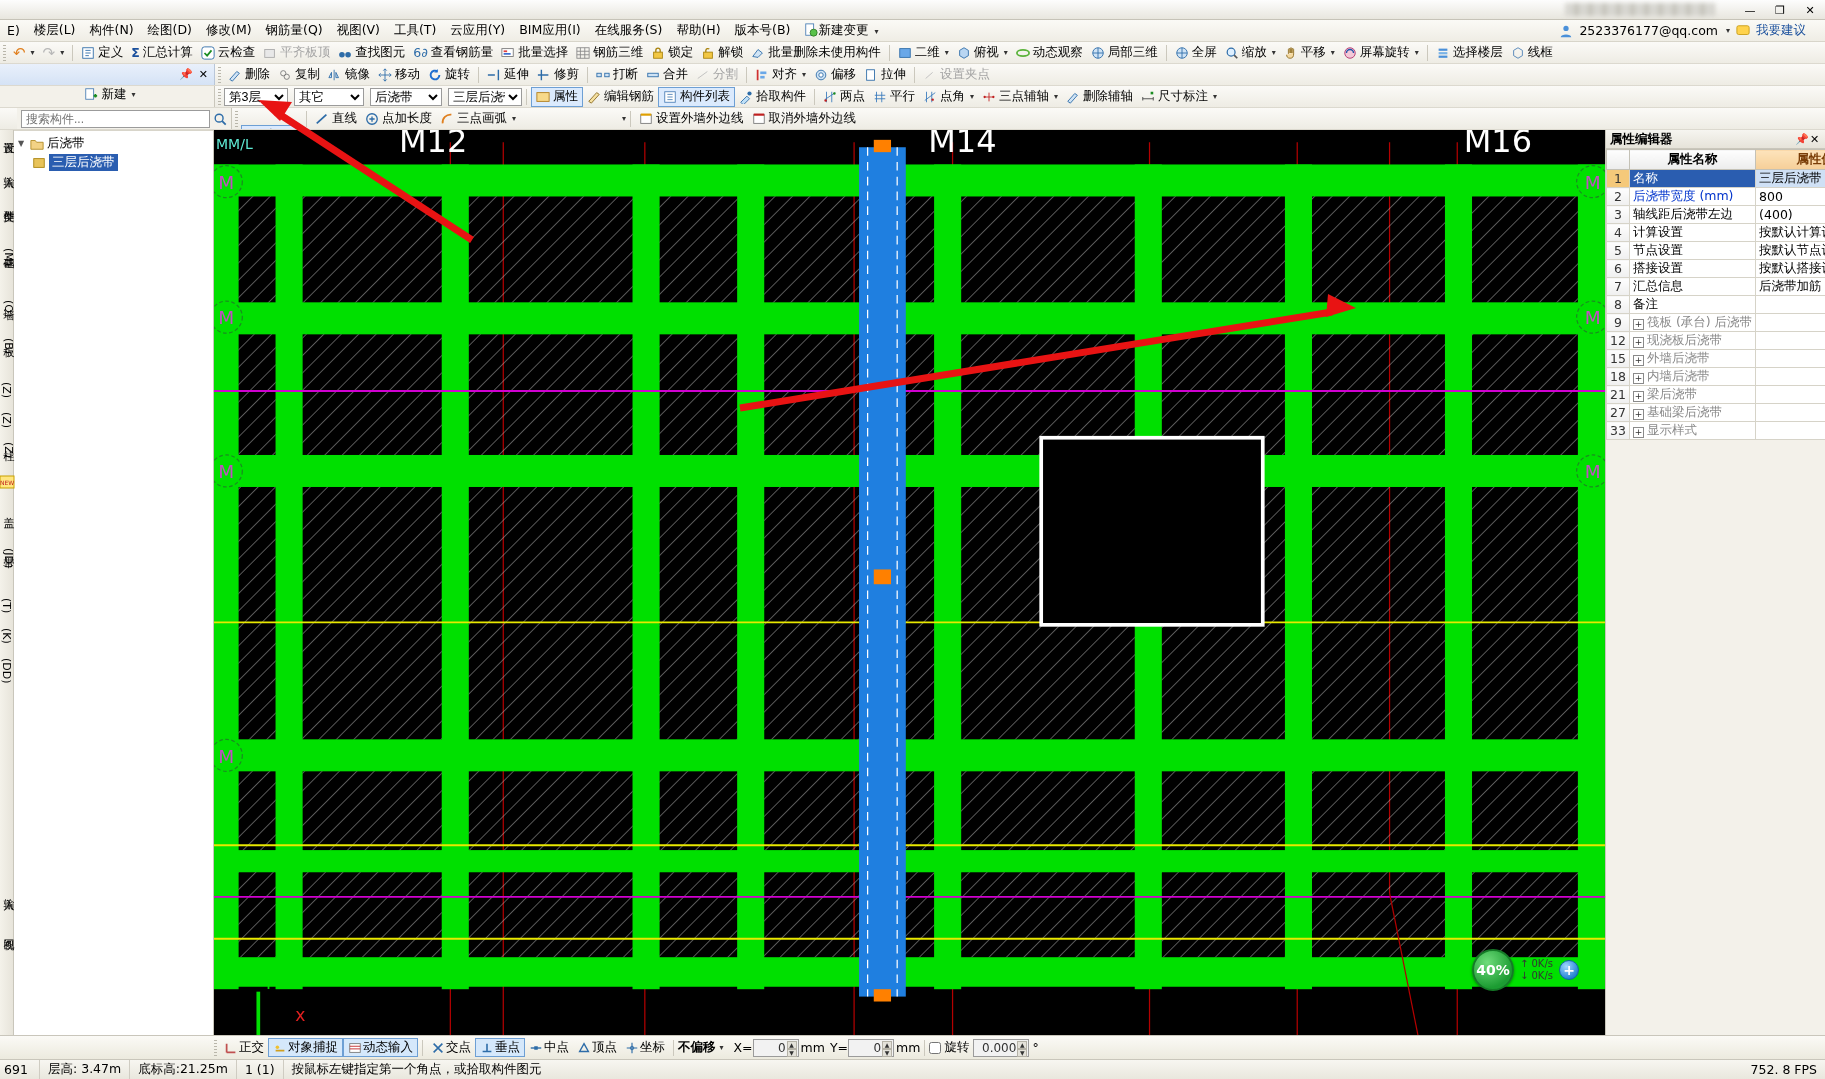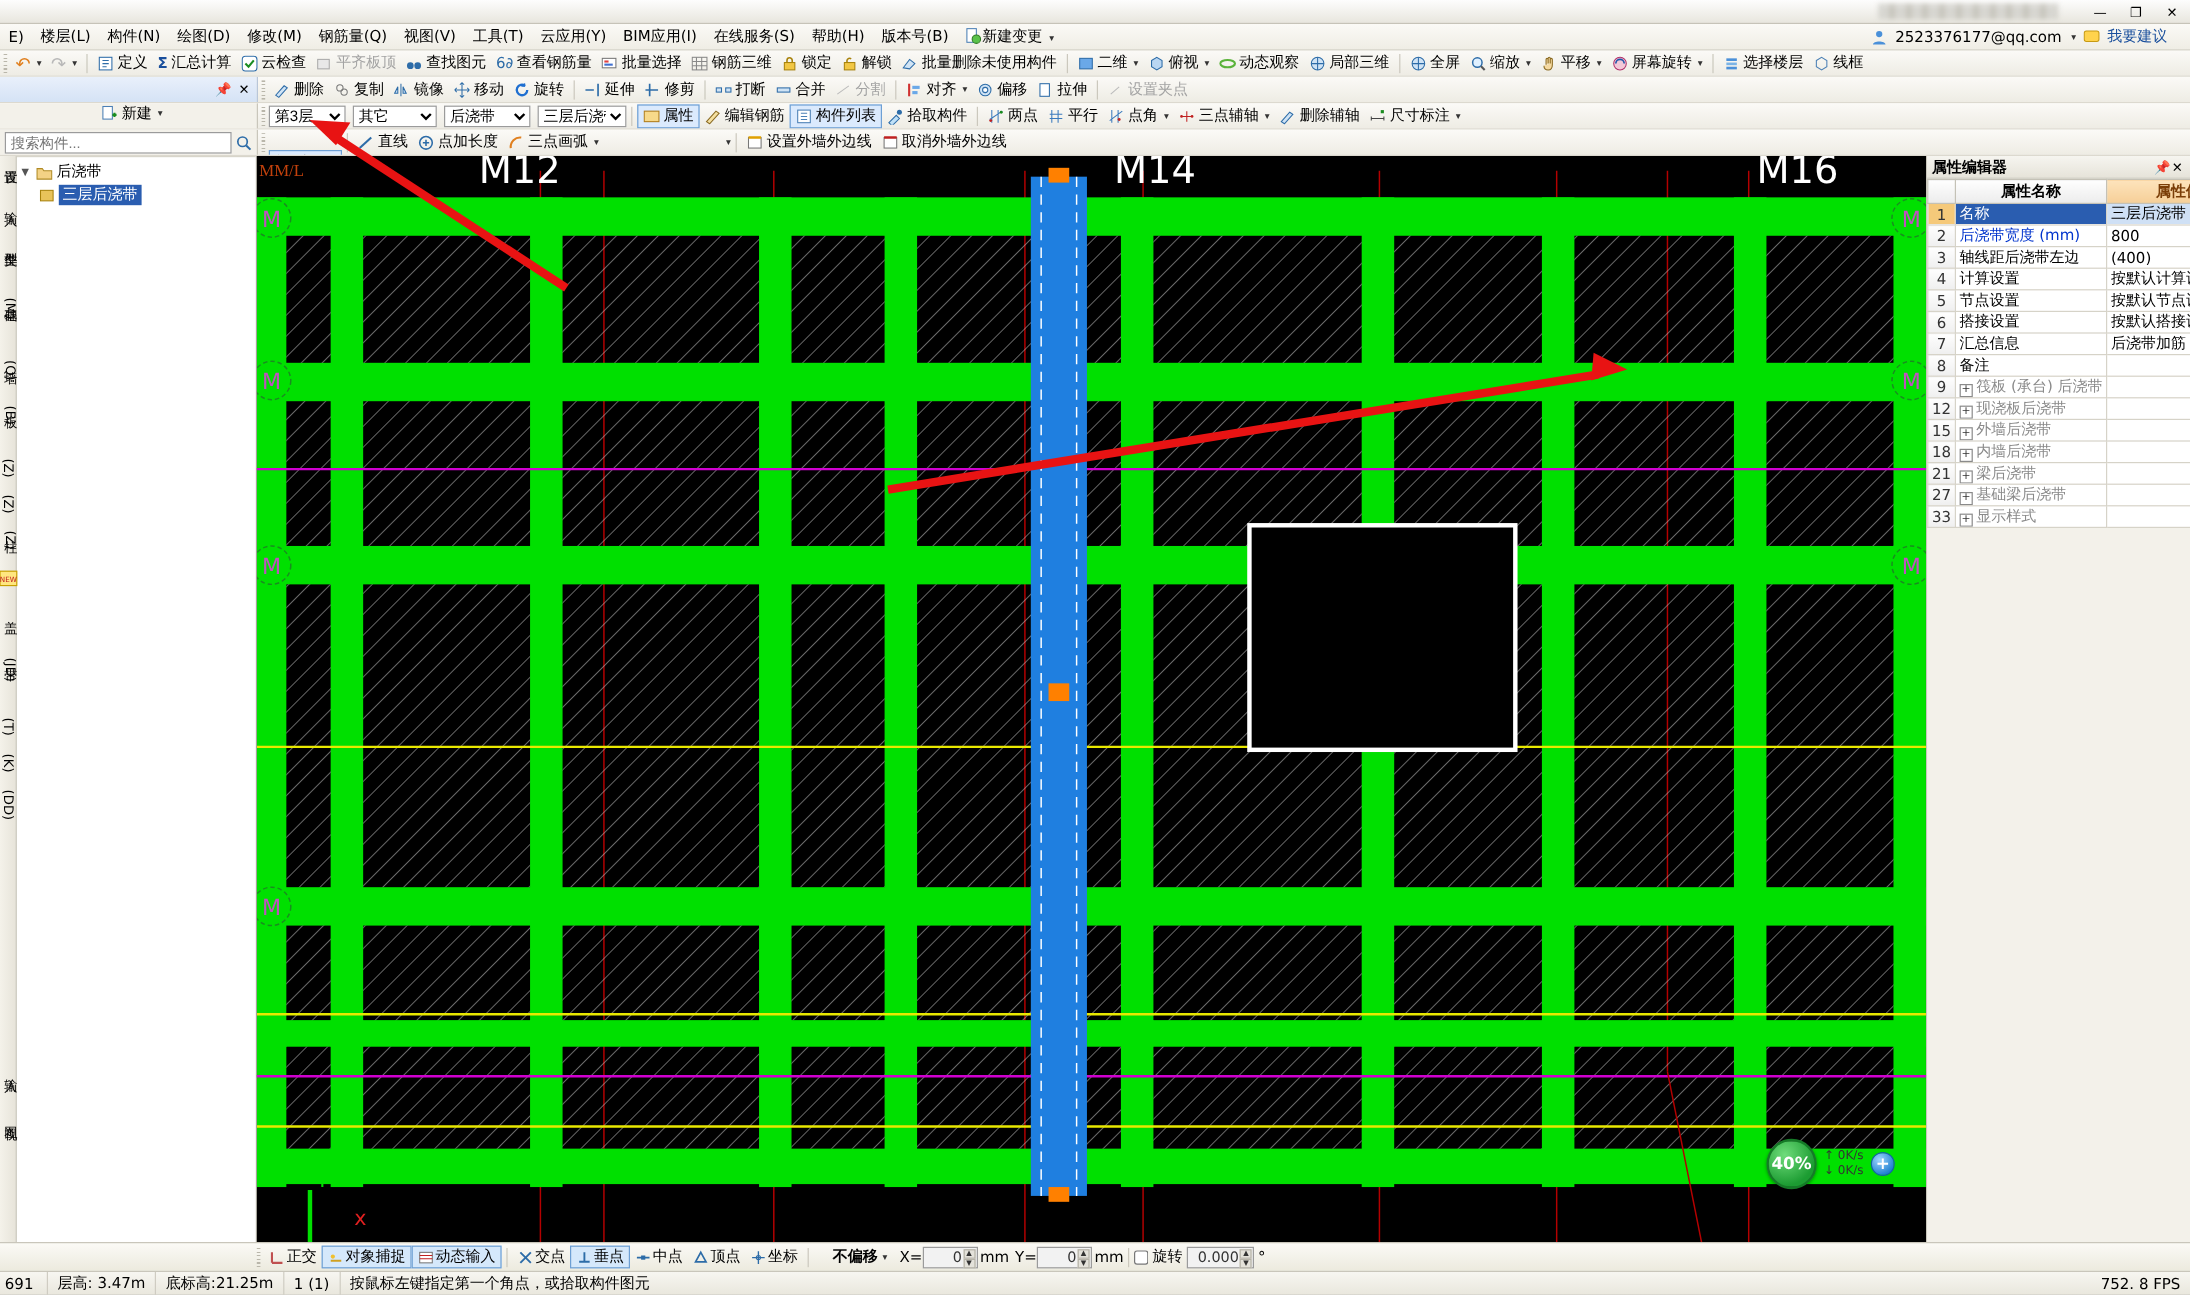--- a/index.html
+++ b/index.html
@@ -521,21 +521,21 @@
     <span class="tb">
       <svg class="icon-sm" viewBox="0 0 16 16">
           <path d="M2 10h12M2 8v4M14 8v4" stroke="#444"></path>
           <rect x="11" y="2" width="3" height="3" fill="#1a8c20"></rect>
         </svg>
       <span>尺寸标注</span>
       <span class="caret">▾</span>
       </span>
   </div>
 
-  <div class="tbrow" style="padding-left:0;">
+  <div class="tbrow" style="padding-left:17px;">
     <div style="width:215px;height:22px;background:#f3f1ea;border-right:1px solid #c9c6bb;display:flex;align-items:center;padding:0 4px;gap:3px;">
       <input class="searchbox" style="width: 150px;" placeholder="搜索构件...">
       <svg class="icon-sm" viewBox="0 0 16 16">
           <circle cx="7" cy="7" r="4.5" fill="none" stroke="#2d6ca8" stroke-width="1.6"></circle>
           <path d="M10.5 10.5L14.5 14.5" stroke="#2d6ca8" stroke-width="2"></path>
         </svg>
     </div>
     <span class="grip"></span>
     <span class="tb" style="border:1px solid #6d9fd4;background:#dbeafd;margin-top:33px;">
       <svg class="icon-sm" viewBox="0 0 16 16">
@@ -800,21 +800,21 @@
           <line x1="36" y1="745" x2="36" y2="700" stroke="#00e000" stroke-width="3"></line>
           <text x="40" y="698" fill="#00e000" font-size="14">Y</text>
           <line x1="36" y1="745" x2="82" y2="745" stroke="#e02020" stroke-width="3"></line>
           <path d="M82 740l10 5-10 5z" fill="#e02020"></path>
           <text x="66" y="724" fill="#e02020" font-size="14">x</text>
         </g>
 
         <line x1="955" y1="620" x2="990" y2="795" stroke="#b40000" stroke-width="1"></line>
       </svg>
 
-      <div style="position:absolute;left:2px;top:6px;color:#c2410c;font-size:14px;font-family:Liberation Serif, serif;">MM/L</div>
+      <div style="position:absolute;left:2px;top:6px;color:#5eead4;font-size:14px;">MM/L</div>
 
       <div class="zoomw">
         <div class="zcircle">40%</div>
         <div class="zrates">
           <div>↑ <span>0K/s</span></div>
           <div>↓ <span>0K/s</span></div>
         </div>
         <div class="zbtn">+</div>
       </div>
     </div>
@@ -965,21 +965,21 @@
       <span>顶点</span>
       </span>
     <span class="sb">
       <svg class="icon-sm" viewBox="0 0 16 16">
           <path d="M8 2v12M2 8h12" stroke="#2d6ca8" stroke-width="1.3"></path>
           <circle cx="8" cy="8" r="2" fill="none" stroke="#2d6ca8"></circle>
         </svg>
       <span>坐标</span>
       </span>
     <span class="sep"></span>
-    <span style="display:flex;align-items:center;gap:2px;margin-left:16px;">
+    <span style="display:flex;align-items:center;gap:2px;">
       <span style="font-weight:bold;">不偏移</span>
       <span class="caret">▾</span>
     </span>
     <span style="margin-left:10px;">X=</span>
     <span class="numin"><span>0</span>
       <span class="spin">
           <i>▲</i>
           <i>▼</i>
         </span></span>
     <span style="margin-left:2px;">mm</span>

